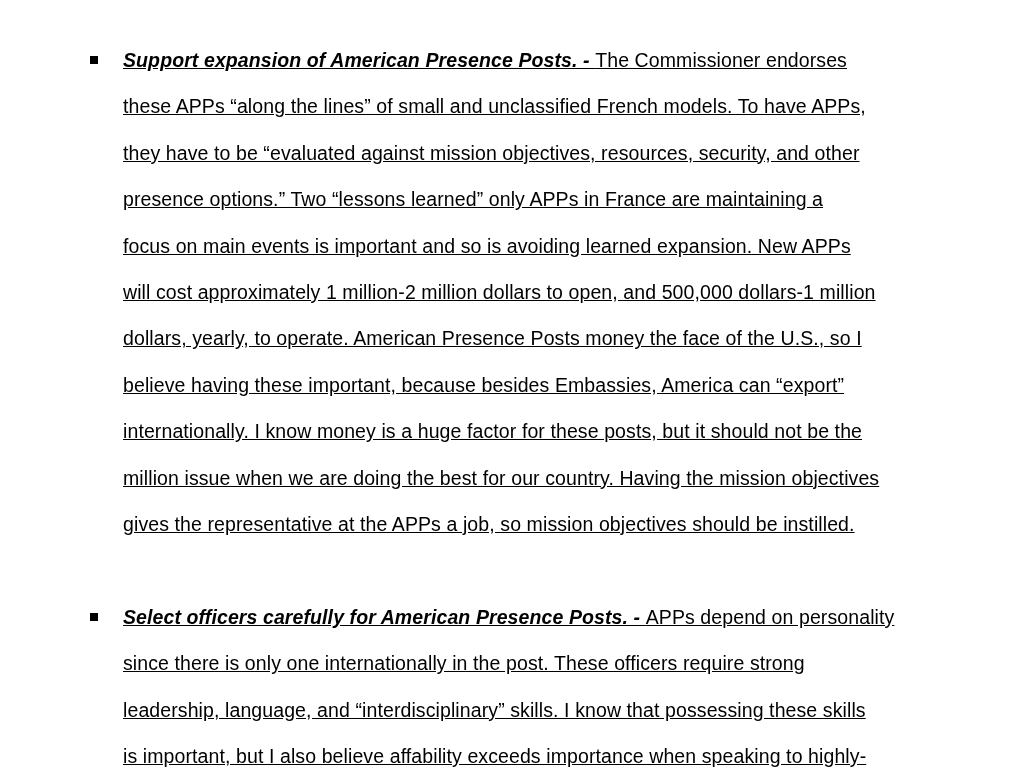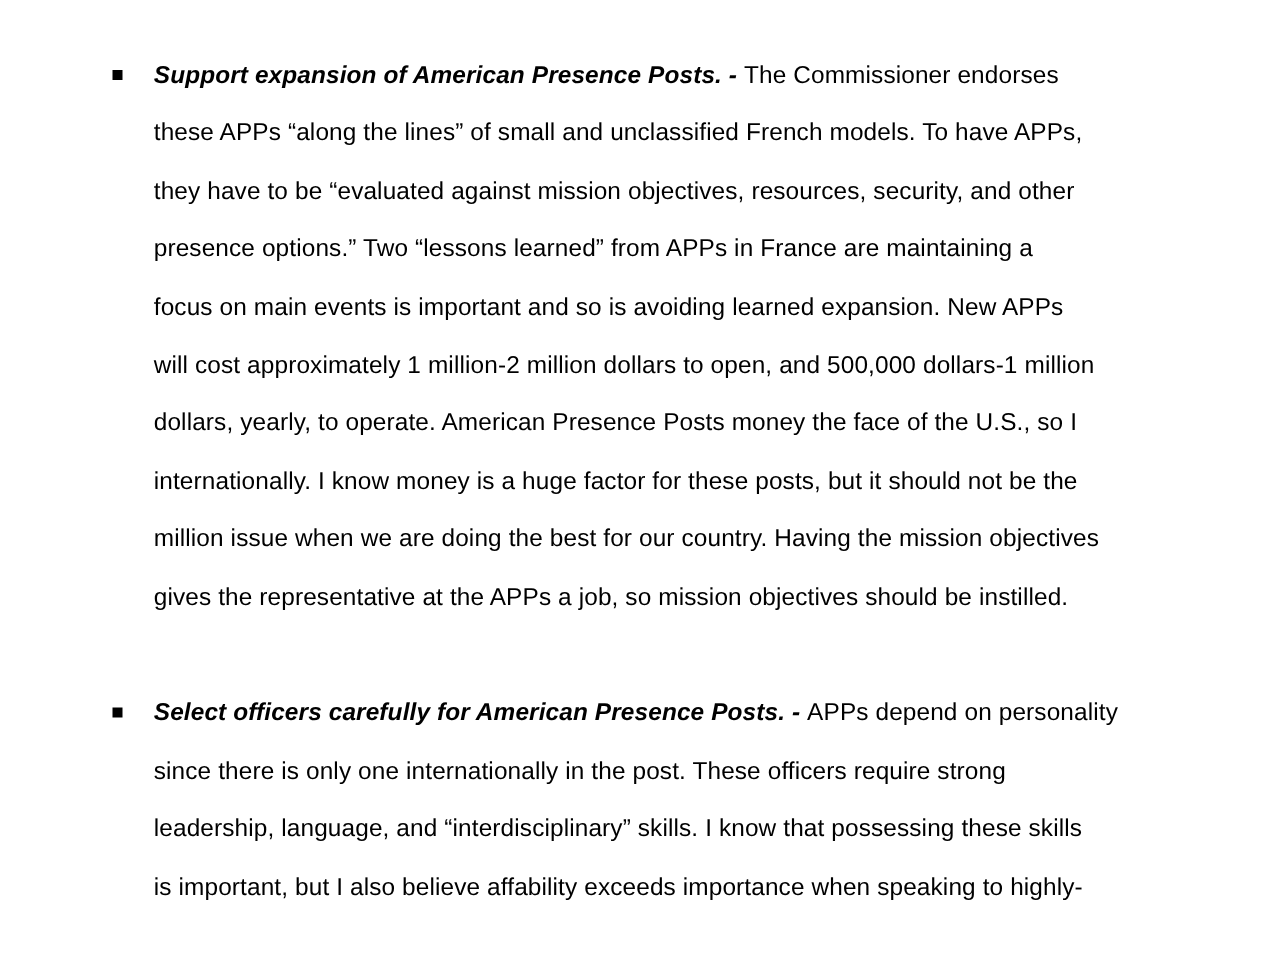--- a/index.html
+++ b/index.html
@@ -11,20 +11,21 @@
     background: #ffffff;
     font-family: "Liberation Sans", sans-serif;
     color: #000000;
   }
   .doc {
     position: relative;
     width: 1024px;
     height: 570px;
     padding-top: 37px;
     box-sizing: border-box;
+    text-decoration: underline;
   }
   .bullet-item {
     position: relative;
     padding-left: 123px;
   }
   .bullet-item + .bullet-item {
     margin-top: 46.4px;
   }
   .bullet-square {
     position: absolute;
@@ -49,24 +50,25 @@
 <body>
 
 <div class="doc">
   <div class="bullet-list">
   <div class="bullet-item">
     <span class="bullet-square"></span>
     <div class="lines">
           <div class="line"><span class="lead">Support expansion of American Presence Posts. - </span><span>The Commissioner endorses</span></div>
           <div class="line">these APPs “along the lines” of small and unclassified French models. To have APPs,</div>
           <div class="line">they have to be “evaluated against mission objectives, resources, security, and other</div>
-          <div class="line">presence options.” Two “lessons learned” from APPs in France are maintaining a</div>
+          <div class="line">presence options.” Two “lessons learned” only APPs in France are maintaining a</div>
           <div class="line">focus on main events is important and so is avoiding learned expansion. New APPs</div>
           <div class="line">will cost approximately 1 million-2 million dollars to open, and 500,000 dollars-1 million</div>
           <div class="line">dollars, yearly, to operate. American Presence Posts money the face of the U.S., so I</div>
+          <div class="line">believe having these important, because besides Embassies, America can “export”</div>
           <div class="line">internationally. I know money is a huge factor for these posts, but it should not be the</div>
           <div class="line">million issue when we are doing the best for our country. Having the mission objectives</div>
           <div class="line">gives the representative at the APPs a job, so mission objectives should be instilled.</div>
         </div>
   </div>
 
   <div class="bullet-item">
     <span class="bullet-square"></span>
     <div class="lines">
           <div class="line"><span class="lead">Select officers carefully for American Presence Posts. - </span><span>APPs depend on personality</span></div>

